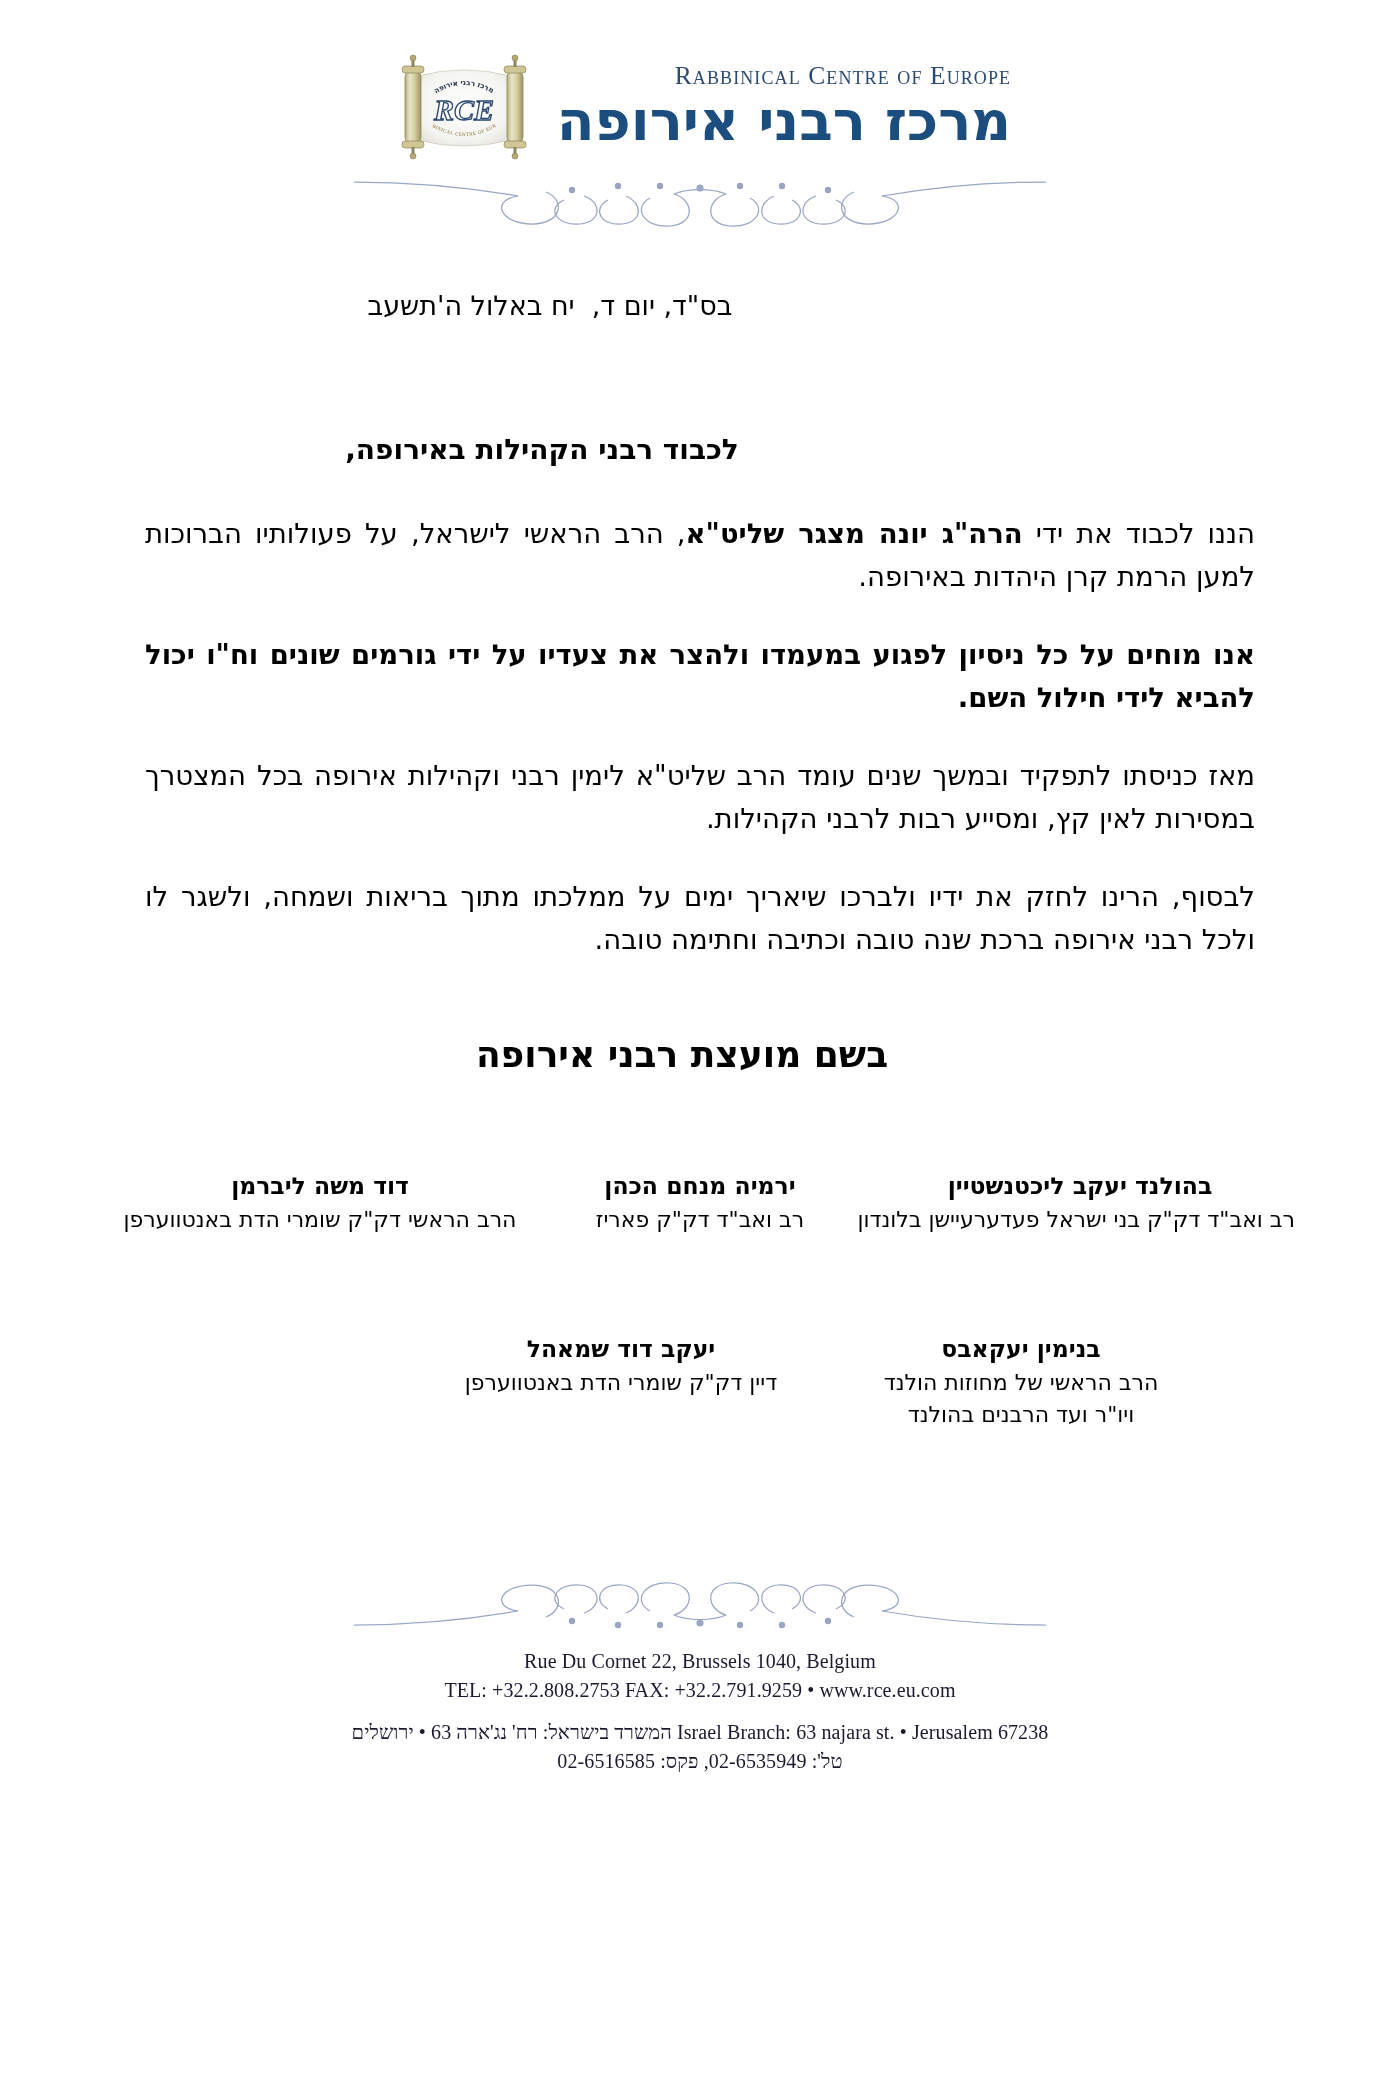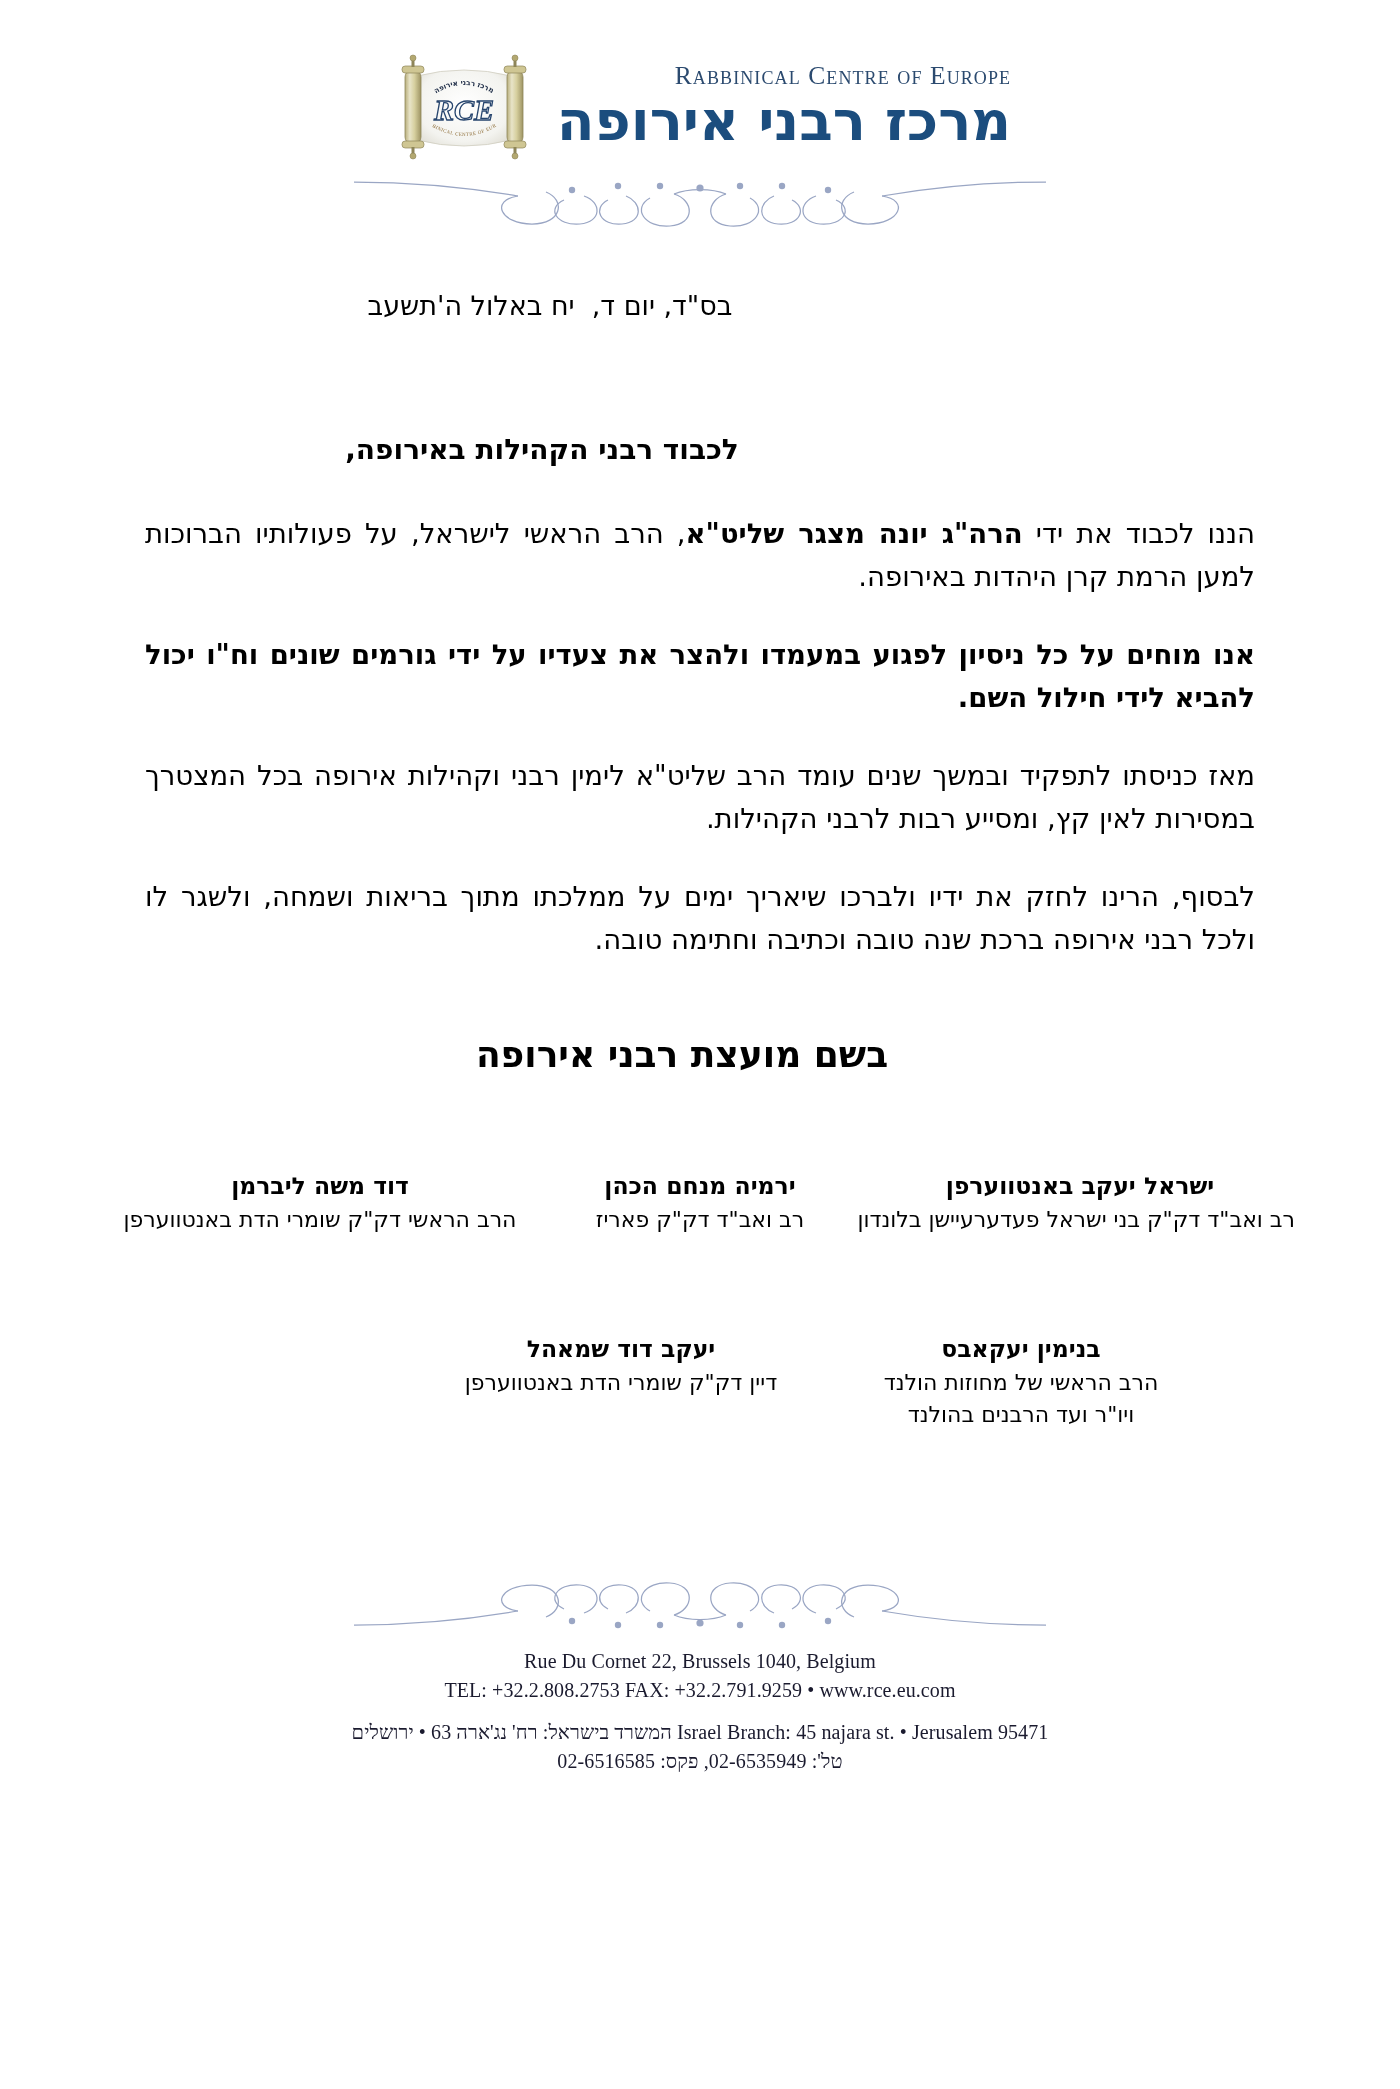--- a/index.html
+++ b/index.html
@@ -303,21 +303,21 @@
 
     <p class="para">לבסוף, הרינו לחזק את ידיו ולברכו שיאריך ימים על ממלכתו מתוך בריאות ושמחה, ולשגר לו ולכל רבני אירופה ברכת שנה טובה וכתיבה וחתימה טובה.</p>
 
     <div class="closing">בשם מועצת רבני אירופה</div>
   </div>
 
   <div class="sig-area">
 
     <div class="sig-row">
       <div class="sig col-a">
-        <div class="sig-name">ישראל יעקב באנטווערפן</div>
+        <div class="sig-name">בהולנד יעקב ליכטנשטיין</div>
         <div class="sig-title">רב ואב"ד דק"ק בני ישראל פעדערעיישן בלונדון</div>
       </div>
 
       <div class="sig col-b">
         <div class="sig-name">ירמיה מנחם הכהן</div>
         <div class="sig-title">רב ואב"ד דק"ק פאריז</div>
       </div>
 
       <div class="sig col-c">
         <div class="sig-name">דוד משה ליברמן</div>
@@ -363,17 +363,17 @@
         <circle cx="432" cy="44" r="3.2"></circle>
         <circle cx="478" cy="40" r="3.2"></circle>
       </g>
     </svg>
   </div>
 
   <div class="footer">
     <div class="footer-line">Rue Du Cornet 22, Brussels 1040, Belgium</div>
     <div class="footer-line">TEL: +32.2.808.2753    FAX: +32.2.791.9259 • www.rce.eu.com</div>
     <div class="footer-gap"></div>
-    <div class="footer-line he">Israel Branch: 45 najara st. • Jerusalem 95471 המשרד בישראל: רח' נג'ארה 63 • ירושלים</div>
+    <div class="footer-line he">Israel Branch: 63 najara st. • Jerusalem 67238 המשרד בישראל: רח' נג'ארה 63 • ירושלים</div>
     <div class="footer-line he">טל': 02-6535949, פקס: 02-6516585</div>
   </div>
 
 </div>
 
 </body></html>

